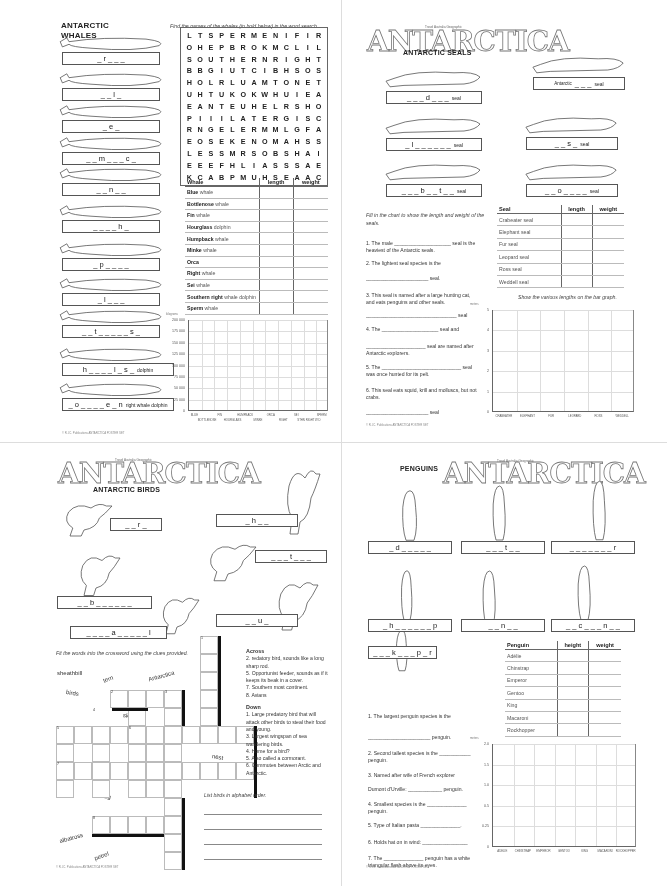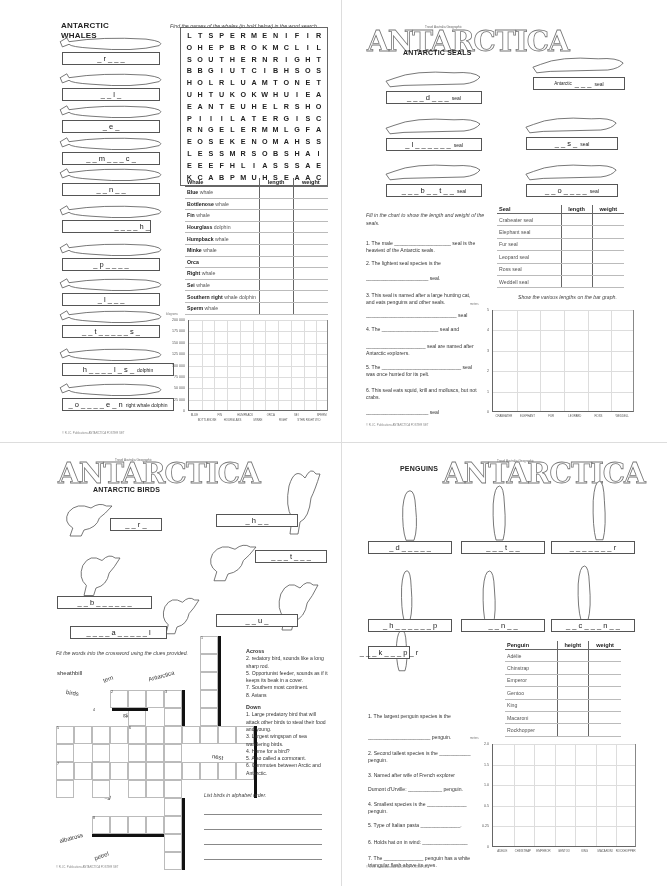--- a/index.html
+++ b/index.html
@@ -84,21 +84,21 @@
       </div>
       <div class="animal" style="left:58px;top:161px;"><svg width="110" height="26" viewBox="0 0 100 40" preserveAspectRatio="none">
           <path d="M2,18 L8,12 L10,18 Q40,10 80,14 Q98,18 92,24 Q70,34 30,28 Q12,26 10,22 L4,26 Z" fill="#fff" stroke="#555" stroke-width="0.8" vector-effect="non-scaling-stroke"></path>
         </svg></div>
       <div class="label-box" style="left:62px;top:183px;width:98px;">
         <span>_ _ n _ _</span>
       </div>
       <div class="animal" style="left:58px;top:198px;"><svg width="110" height="26" viewBox="0 0 100 40" preserveAspectRatio="none">
           <path d="M2,18 L8,12 L10,18 Q40,10 80,14 Q98,18 92,24 Q70,34 30,28 Q12,26 10,22 L4,26 Z" fill="#fff" stroke="#555" stroke-width="0.8" vector-effect="non-scaling-stroke"></path>
         </svg></div>
-      <div class="label-box" style="left:62px;top:220px;width:89px;justify-content:flex-end;">
+      <div class="label-box" style="left:62px;top:220px;width:98px;">
         <span>_ _ _ _ h _</span>
       </div>
       <div class="animal" style="left:58px;top:236px;"><svg width="110" height="26" viewBox="0 0 100 40" preserveAspectRatio="none">
           <path d="M2,18 L8,12 L10,18 Q40,10 80,14 Q98,18 92,24 Q70,34 30,28 Q12,26 10,22 L4,26 Z" fill="#fff" stroke="#555" stroke-width="0.8" vector-effect="non-scaling-stroke"></path>
         </svg></div>
       <div class="label-box" style="left:62px;top:258px;width:98px;">
         <span>_ p _ _ _ _</span>
       </div>
       <div class="animal" style="left:58px;top:271px;"><svg width="110" height="26" viewBox="0 0 100 40" preserveAspectRatio="none">
           <path d="M2,18 L8,12 L10,18 Q40,10 80,14 Q98,18 92,24 Q70,34 30,28 Q12,26 10,22 L4,26 Z" fill="#fff" stroke="#555" stroke-width="0.8" vector-effect="non-scaling-stroke"></path>
@@ -743,21 +743,21 @@
         </svg></div>
       <div class="animal" style="left:45px;top:185px;"><svg width="30" height="45" viewBox="0 0 100 40" preserveAspectRatio="none">
           <path d="M40,38 Q30,30 32,14 Q36,2 50,2 Q62,2 64,14 Q70,30 60,38 Z" fill="#fff" stroke="#555" stroke-width="0.8" vector-effect="non-scaling-stroke"></path>
         </svg></div>
       <div class="label-box" style="left:26px;top:98px;width:84px;">_ d _ _ _ _ _</div>
       <div class="label-box" style="left:119px;top:98px;width:84px;">_ _ _ t _ _</div>
       <div class="label-box" style="left:209px;top:98px;width:84px;">_ _ _ _ _ _ _ r</div>
       <div class="label-box" style="left:26px;top:176px;width:84px;">_ h _ _ _ _ _ _ p</div>
       <div class="label-box" style="left:119px;top:176px;width:84px;">_ _ n _ _</div>
       <div class="label-box" style="left:209px;top:176px;width:84px;">_ _ c _ _ _ n _ _</div>
-      <div class="label-box" style="left:26px;top:203px;width:42px;">_ _ _ k _ _ _ p _ r</div>
+      <div class="label-box" style="left:26px;top:203px;width:69px;">_ _ _ k _ _ _ p _ r</div>
     </div>
   <div id="penguin-questions">
       <div class="qtext" style="left:26px;top:270px;width:104px;">1. The largest penguin species is the</div>
       <div class="qtext" style="left:26px;top:291px;width:104px;">______________________ penguin.</div>
       <div class="qtext" style="left:26px;top:307px;width:104px;">2. Second tallest species is the ___________ penguin.</div>
       <div class="qtext" style="left:26px;top:329px;width:104px;">3. Named after wife of French explorer</div>
       <div class="qtext" style="left:26px;top:343px;width:104px;">Dumont d'Urville: ____________ penguin.</div>
       <div class="qtext" style="left:26px;top:358px;width:104px;">4. Smallest species is the ______________ penguin.</div>
       <div class="qtext" style="left:26px;top:379px;width:104px;">5. Type of  Italian pasta ______________.</div>
       <div class="qtext" style="left:26px;top:396px;width:104px;">6. Holds hat on in wind: ________________</div>

